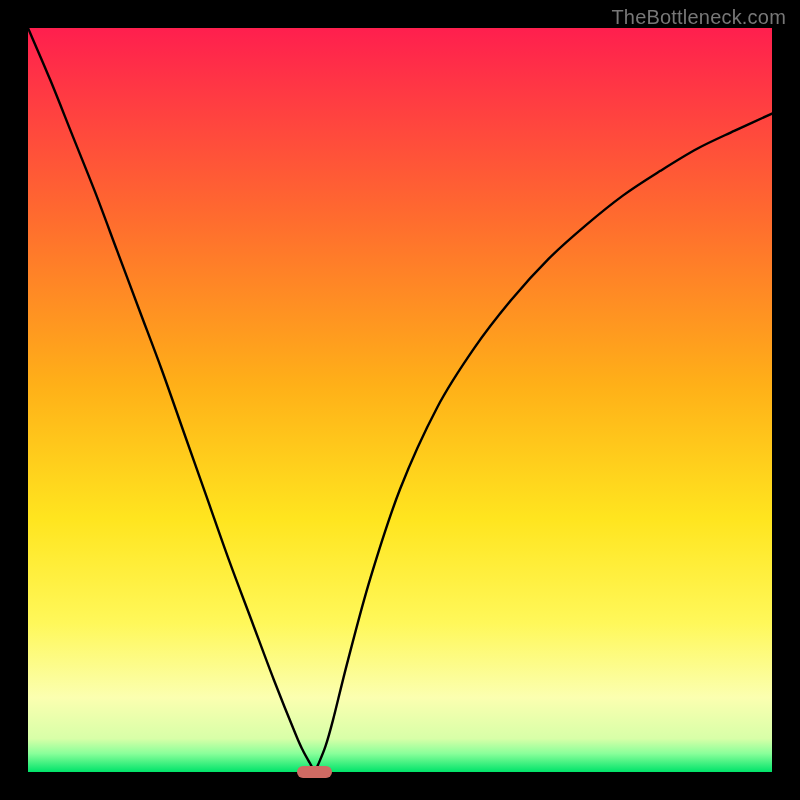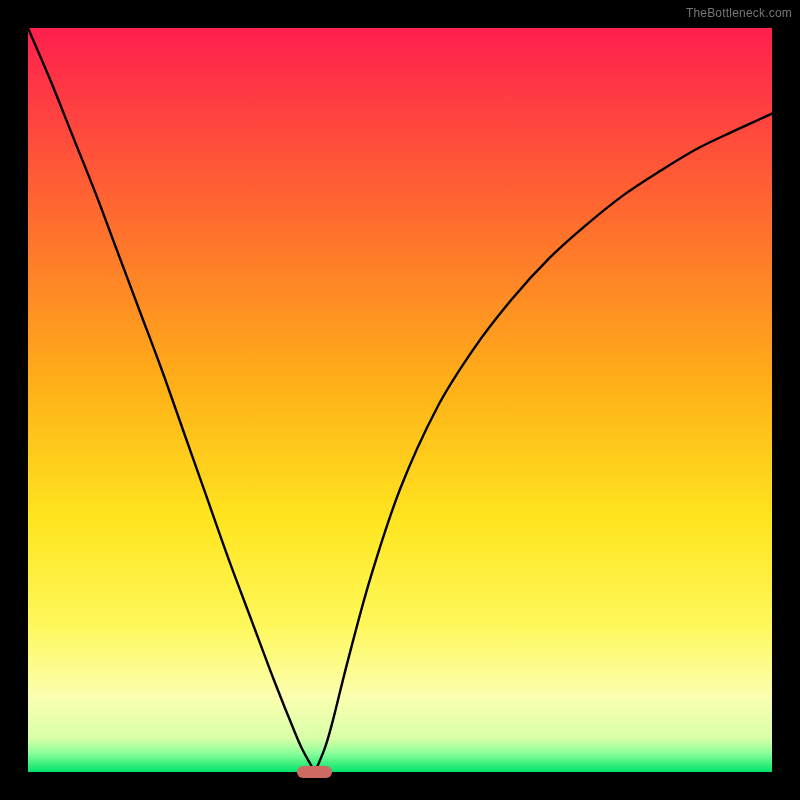--- a/index.html
+++ b/index.html
@@ -22,23 +22,23 @@
   .plot {
     position: absolute;
     left: 0;
     top: 0;
     width: 744px;
     height: 744px;
   }
   .watermark {
     position: absolute;
     top: 6px;
-    right: 8px;
+    right: 14px;
     color: #777;
-    font-size: 12px;
+    font-size: 20px;
     font-weight: 500;
     letter-spacing: 0.2px;
     user-select: none;
   }
   .marker {
     position: absolute;
     height: 12px;
     border-radius: 6px;
     background: #cf6a63;
   }

